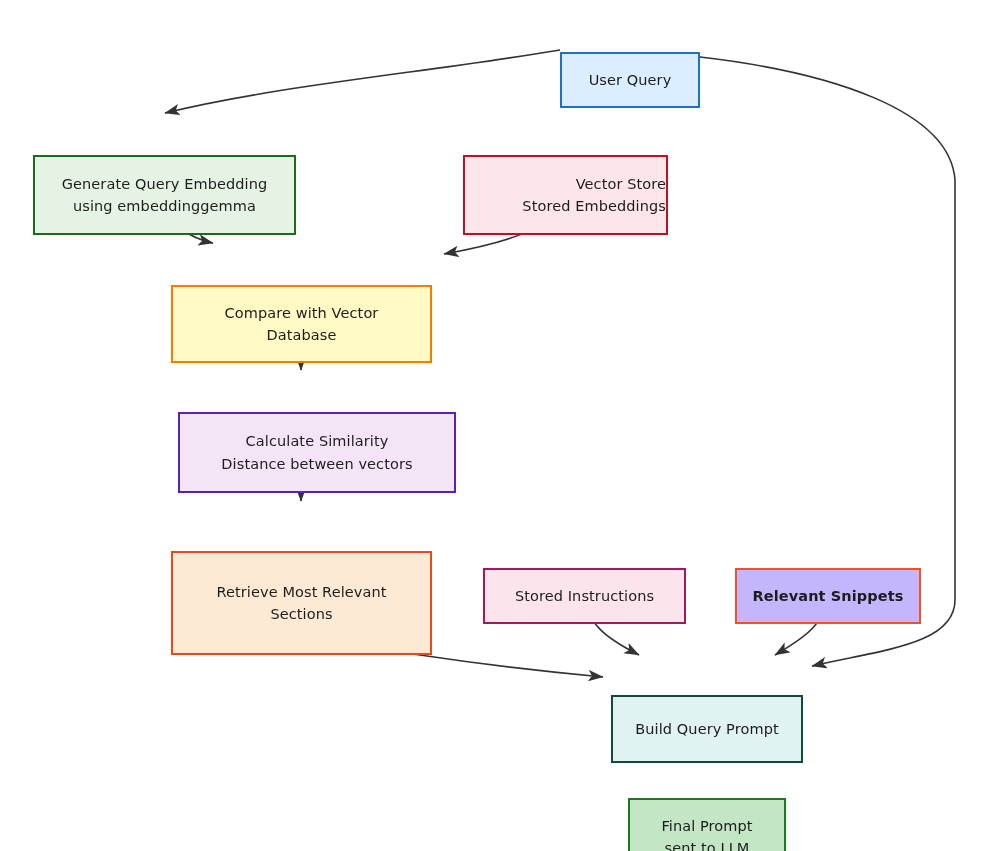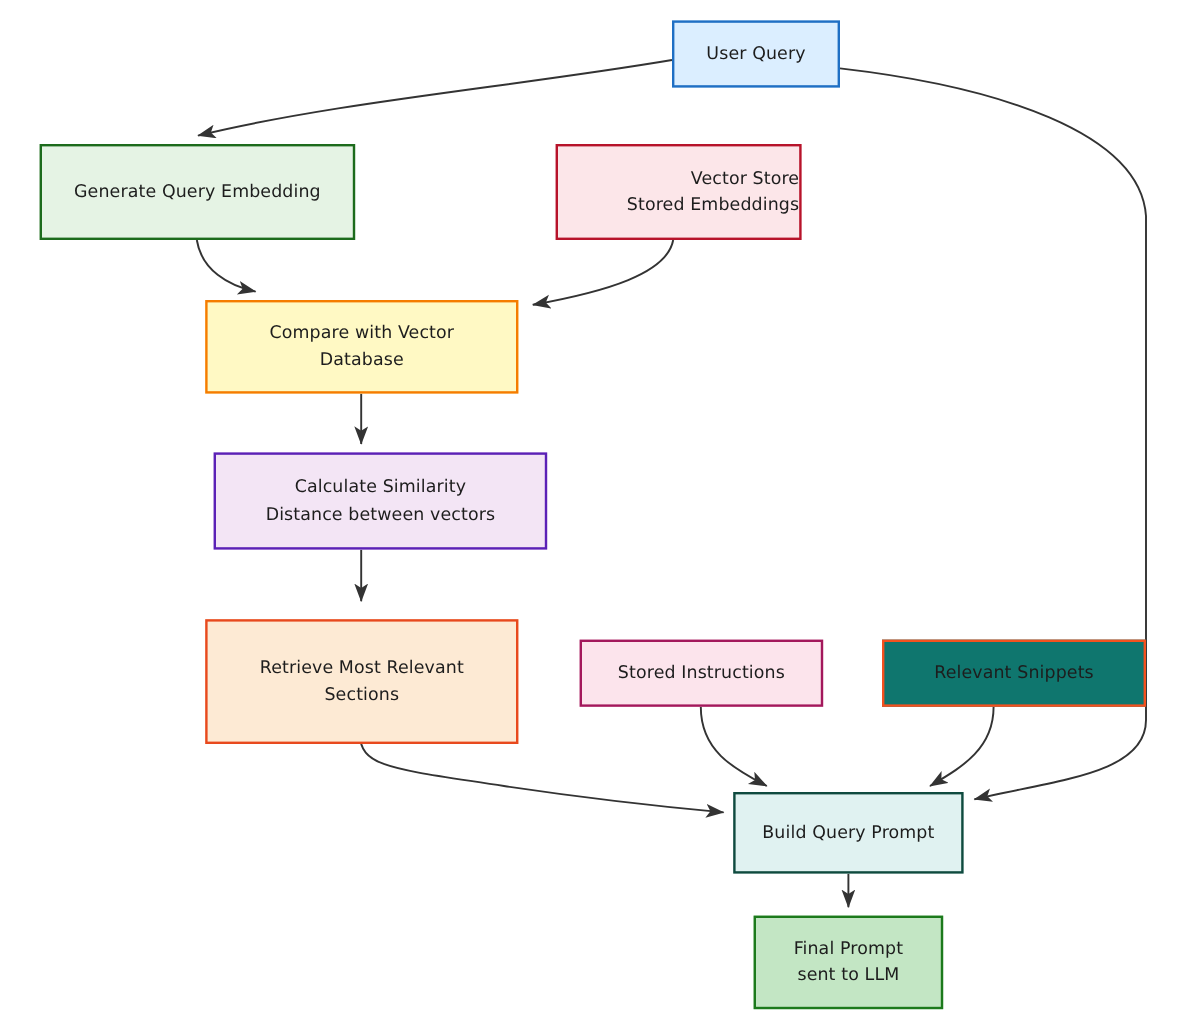--- a/index.html
+++ b/index.html
@@ -37,20 +37,21 @@
     align-items: center;
     justify-content: center;
     text-align: center;
     border-style: solid;
     border-width: 2px;
     font-size: 14.5px;
     line-height: 1.55;
     color: #1d1d1d;
     letter-spacing: 0.1px;
     z-index: 2;
+    margin-top: 35px;
   }
   .node .line {
     display: block;
     white-space: nowrap;
   }
 </style>
 </head>
 <body>
 
 <div id="canvas">
@@ -74,41 +75,42 @@
         <path class="edge-path" d="M 707,728 L 707,756" marker-end="url(#arrow)" stroke="#333333"></path>
       </g>
   </svg>
 
   <div id="node-layer">
       <div class="node" style="left: 560px; top: 17px; width: 140px; height: 56px; background: rgb(219, 238, 255); border-color: rgb(31, 111, 196);">
         <span class="line">User Query</span>
       </div>
       <div class="node" style="left: 33px; top: 120px; width: 263px; height: 80px; background: rgb(229, 243, 228); border-color: rgb(28, 107, 28);">
         <span class="line">Generate Query Embedding</span>
+        <span class="line">using embeddinggemma</span>
       </div>
       <div class="node" style="left: 463px; top: 120px; width: 205px; height: 80px; background: rgb(252, 230, 233); border-color: rgb(183, 19, 42); align-items: flex-end;">
         <span class="line">Vector Store</span>
         <span class="line">Stored Embeddings</span>
       </div>
       <div class="node" style="left: 171px; top: 250px; width: 261px; height: 78px; background: rgb(255, 249, 196); border-color: rgb(245, 124, 0);">
         <span class="line">Compare with Vector</span>
         <span class="line">Database</span>
       </div>
       <div class="node" style="left: 178px; top: 377px; width: 278px; height: 81px; background: rgb(243, 229, 245); border-color: rgb(91, 33, 182);">
         <span class="line">Calculate Similarity</span>
         <span class="line">Distance between vectors</span>
       </div>
       <div class="node" style="left: 171px; top: 516px; width: 261px; height: 104px; background: rgb(253, 234, 212); border-color: rgb(232, 73, 29);">
         <span class="line">Retrieve Most Relevant</span>
         <span class="line">Sections</span>
       </div>
       <div class="node" style="left: 483px; top: 533px; width: 203px; height: 56px; background: rgb(252, 228, 236); border-color: rgb(163, 24, 92);">
         <span class="line">Stored Instructions</span>
       </div>
-      <div class="node" style="left: 735px; top: 533px; width: 220px; height: 56px; background: #0f766e; border-color: rgb(244, 81, 30);">
+      <div class="node" style="left: 735px; top: 533px; width: 186px; height: 56px; background: #c4b5fd; border-color: rgb(244, 81, 30); font-weight: bold;">
         <span class="line">Relevant Snippets</span>
       </div>
       <div class="node" style="left: 611px; top: 660px; width: 192px; height: 68px; background: rgb(224, 242, 241); border-color: rgb(15, 74, 63);">
         <span class="line">Build Query Prompt</span>
       </div>
       <div class="node" style="left: 628px; top: 763px; width: 158px; height: 78px; background: rgb(195, 230, 196); border-color: rgb(28, 122, 28);">
         <span class="line">Final Prompt</span>
         <span class="line">sent to LLM</span>
       </div>
     </div>

